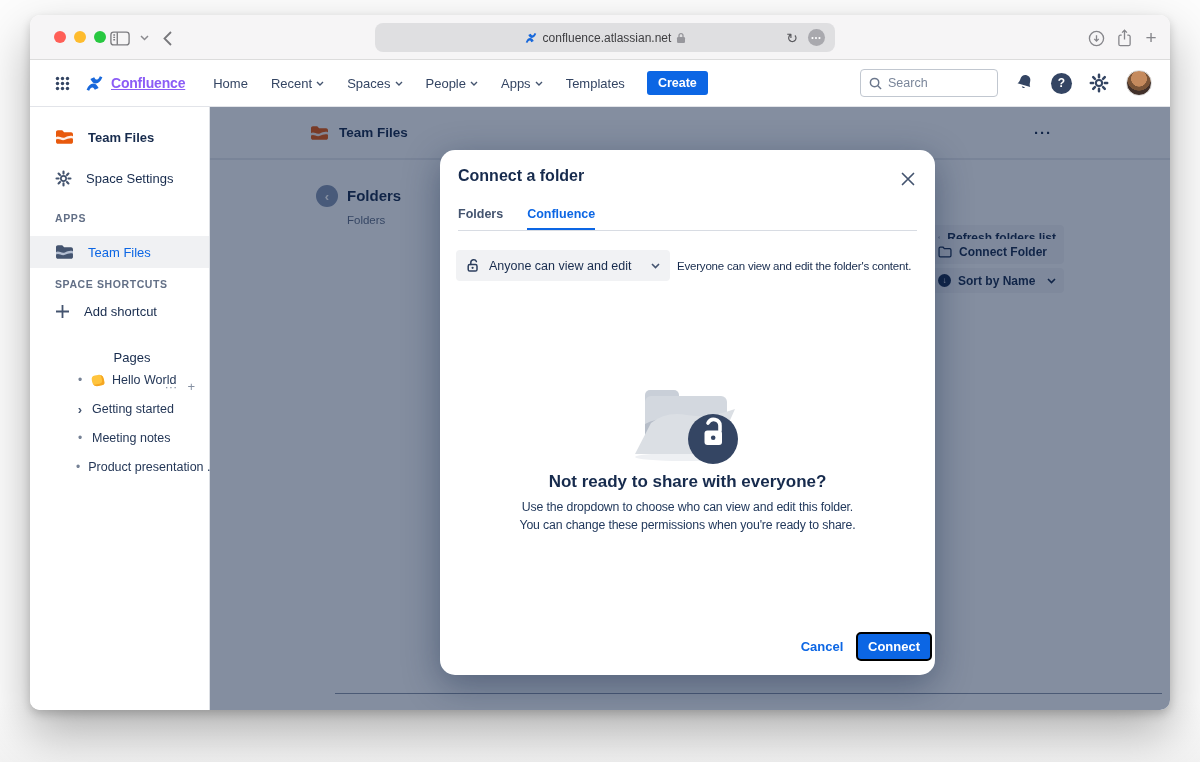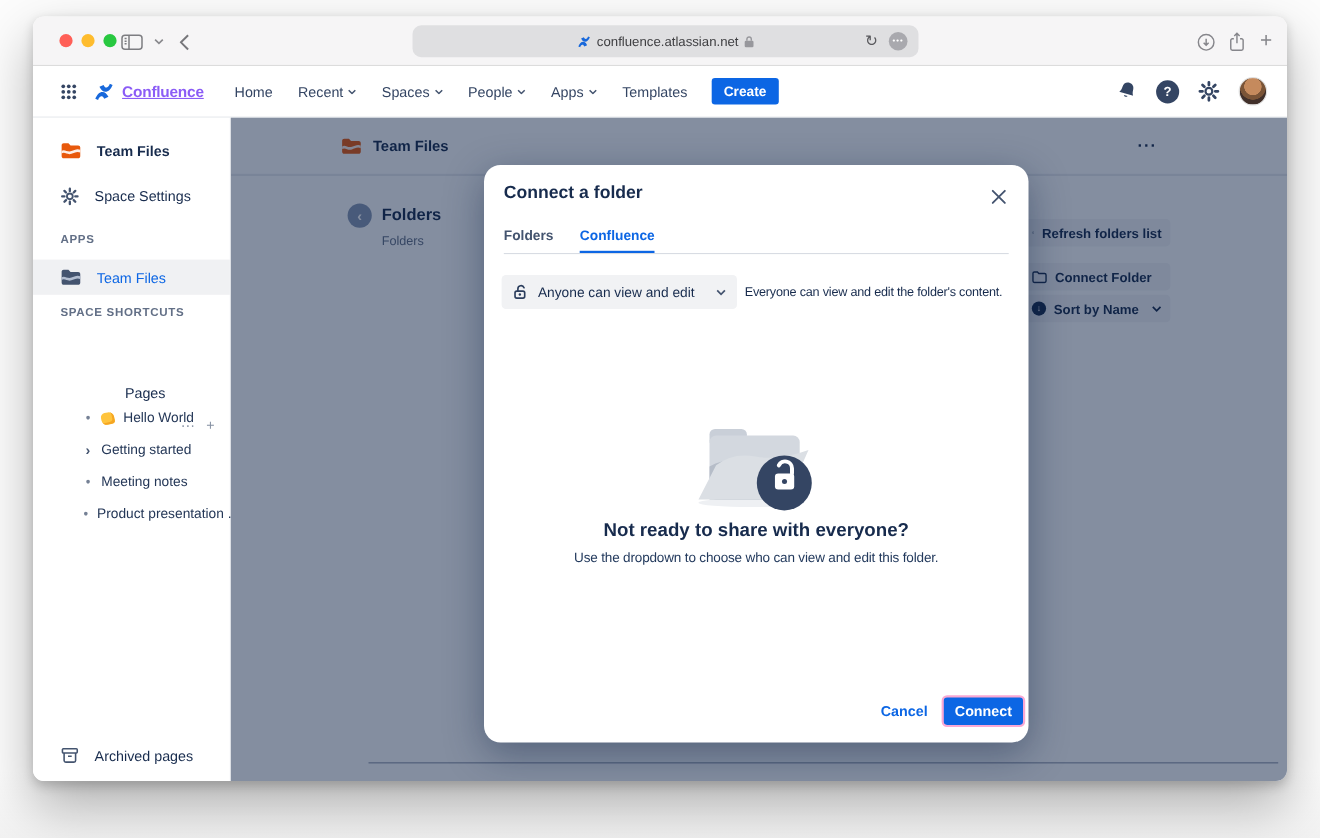--- a/index.html
+++ b/index.html
@@ -110,21 +110,21 @@
     font-size:11.5px; letter-spacing:-.2px; color:#172B4D; white-space:nowrap; }
   .m-illus { position:absolute; left:177px; top:228px; }
   .m-empty-h { position:absolute; left:0; right:0; top:322px; text-align:center; font-size:17px;
     font-weight:700; color:#172B4D; }
   .m-line { position:absolute; left:0; right:0; text-align:center; font-size:12.3px;
     letter-spacing:-.15px; color:#233a5d; }
   .m-line1 { top:350px; } .m-line2 { top:368px; }
   .m-cancel { position:absolute; left:356px; top:482px; width:52px; height:29px; display:flex;
     align-items:center; justify-content:center; font-size:13px; font-weight:600; color:#0C66E4; }
   .m-connect { position:absolute; left:416px; top:482px; height:29px; padding:0 10px;
-    background:#0C66E4; border:2px solid #f9a8d4; border-radius:5px; color:#fff; font-size:13px;
+    background:#0C66E4; border:2px solid #000000; border-radius:5px; color:#fff; font-size:13px;
     font-weight:700; display:flex; align-items:center; justify-content:center; }
 
   svg { display:block; }
 </style>
 </head>
 <body>
 
 <div class="stage">
   <div class="window">
 
@@ -231,20 +231,27 @@
               <path d="M1 1l3 3 3-3"></path>
             </svg>
           </span>
         <span class="menu-item">
             <span>Templates</span>
           </span>
       </div>
       <button class="create-btn">Create</button>
 
       <div class="nav-right">
+        <div class="searchbox">
+          <svg width="13" height="13" viewBox="0 0 14 14" fill="none" stroke="#6B778C" stroke-width="1.6">
+            <circle cx="6" cy="6" r="4.5"></circle>
+              <path d="M9.5 9.5 13 13"></path>
+            </svg>
+          <input placeholder="Search" style="">
+        </div>
         <div style="transform:rotate(16deg)">
           <svg width="19" height="20" viewBox="0 0 20 21" fill="#344563">
             <path d="M10 2c3.1 0 5.3 2.3 5.3 5.4 0 4 1.7 5.5 1.7 5.5H3s1.7-1.5 1.7-5.5C4.7 4.3 6.9 2 10 2z"></path>
             <path d="M8.2 14.6a1.9 1.9 0 0 0 3.6 0z"></path>
             </svg>
         </div>
         <div class="help-badge">?</div>
         <div>
           <svg width="20" height="20" viewBox="0 0 20 20">
             <circle cx="10" cy="10" r="3.1" fill="none" stroke="#344563" stroke-width="2"></circle>
@@ -281,20 +288,26 @@
       <div class="srow sel" style="top:129px;height:32px">
         <svg width="19" height="16" viewBox="0 0 20 17">
           <path d="M1 3.1C1 2 1.9 1.2 3 1.2h4.6l2 2.2H17c1.1 0 2 .9 2 2v8.4c0 1.1-.9 2-2 2H3c-1.1 0-2-.9-2-2z" fill="#44546F"></path>
           <path d="M1 8.6c3-2.1 5.6 1.8 9.5.3 2.6-1 5.5-2.6 8.5-1.2v2.6c-3-1.4-5.9.2-8.5 1.2-3.9 1.5-6.5-2.4-9.5-.3z" fill="#B9C4D6" opacity=".95"></path>
           </svg>
         <span class="lbl">Team Files</span>
       </div>
 
       <div class="slabel" style="top:171px">SPACE SHORTCUTS</div>
 
+      <div class="srow" style="top:189px">
+        <svg width="15" height="15" viewBox="0 0 15 15" fill="none" stroke="#44546F" stroke-width="1.8">
+            <path d="M7.5 1v13M1 7.5h13"></path>
+          </svg>
+        <span class="lbl">Add shortcut</span>
+      </div>
 
       <div class="srow pages-head" style="top:229px">
         <svg width="17" height="17" viewBox="0 0 20 20" fill="none" stroke="#44546F" stroke-width="1.7">
           <rect x="2.5" y="2.5" width="15" height="15" rx="3"></rect>
             <path d="M6.3 7h7.4M6.3 10h7.4M6.3 13h4.5"></path>
           </svg>
         <span class="lbl">Pages</span>
         <span class="tools">
           <span>···</span>
           <span>+</span>
@@ -312,48 +325,41 @@
       </div>
       <div class="srow tree-row" style="top:317px">
         <span class="bullet">•</span>
         <span class="lbl">Meeting notes</span>
       </div>
       <div class="srow tree-row" style="top:346px">
         <span class="bullet">•</span>
         <span class="lbl">Product presentation ...</span>
       </div>
 
-      <div class="srow" style="top:565px">
-        <svg width="17" height="16" viewBox="0 0 20 19" fill="none" stroke="#44546F" stroke-width="1.7">
-          <rect x="2" y="2" width="16" height="4.5" rx="1"></rect>
-            <path d="M3.8 6.5v8.1c0 1 .8 1.8 1.8 1.8h8.8c1 0 1.8-.8 1.8-1.8V6.5M8 10h4"></path>
-          </svg>
-        <span class="lbl">Archived pages</span>
-      </div>
     </div>
 
     <div class="content">
       <div class="c-header">
         <div class="c-title">
           <svg width="19" height="16" viewBox="0 0 20 17">
             <path d="M1 3.1C1 2 1.9 1.2 3 1.2h4.6l2 2.2H17c1.1 0 2 .9 2 2v8.4c0 1.1-.9 2-2 2H3c-1.1 0-2-.9-2-2z" fill="#E8590C"></path>
             <path d="M1 8.6c3-2.1 5.6 1.8 9.5.3 2.6-1 5.5-2.6 8.5-1.2v2.6c-3-1.4-5.9.2-8.5 1.2-3.9 1.5-6.5-2.4-9.5-.3z" fill="#fff" opacity=".9"></path>
             </svg>
           <span>Team Files</span>
         </div>
         <span class="c-more">···</span>
       </div>
 
       <div class="back-circle">
           <span>‹</span>
         </div>
       <div class="folders-h">Folders</div>
       <div class="folders-sub">Folders</div>
 
-      <div class="action-btn" style="top:92px">
+      <div class="action-btn" style="top:118px">
         <svg width="13" height="13" viewBox="0 0 16 16" fill="none" stroke="#172B4D" stroke-width="1.8">
           <path d="M13.5 8a5.5 5.5 0 1 1-1.7-4"></path>
             <path d="M12.3 1.2v3.1h3.1" stroke-width="1.5"></path>
           </svg>
         <span>Refresh folders list</span>
       </div>
       <div class="action-btn" style="top:132px">
         <svg width="14" height="12" viewBox="0 0 20 17" fill="none" stroke="#172B4D" stroke-width="1.8">
           <path d="M1.5 3.5c0-1 .8-1.8 1.8-1.8h4l1.8 2h7.6c1 0 1.8.8 1.8 1.8v8c0 1-.8 1.8-1.8 1.8H3.3c-1 0-1.8-.8-1.8-1.8z"></path>
           </svg>
@@ -408,19 +414,20 @@
           <path d="M18 76h80l20-45q-27 10-48 6-21-4-36 8z" fill="#dbdfe4"></path>
           <circle cx="96" cy="61" r="25" fill="#344563"></circle>
           <path d="M103 52.5v-4.8a6.3 6.3 0 0 0-12-2.6" fill="none" stroke="#fff" stroke-width="3.6" stroke-linecap="round"></path>
           <rect x="87.5" y="52.5" width="17.5" height="14.5" rx="3" fill="#fff"></rect>
           <circle cx="96.2" cy="59.8" r="2.3" fill="#344563"></circle>
         </svg>
       </div>
 
       <div class="m-empty-h">Not ready to share with everyone?</div>
       <div class="m-line m-line1">Use the dropdown to choose who can view and edit this folder.</div>
+      <div class="m-line m-line2">You can change these permissions when you're ready to share.</div>
 
       <div class="m-cancel">Cancel</div>
       <button class="m-connect">Connect</button>
     </div>
 
   </div>
 </div>
 
 </body></html>

